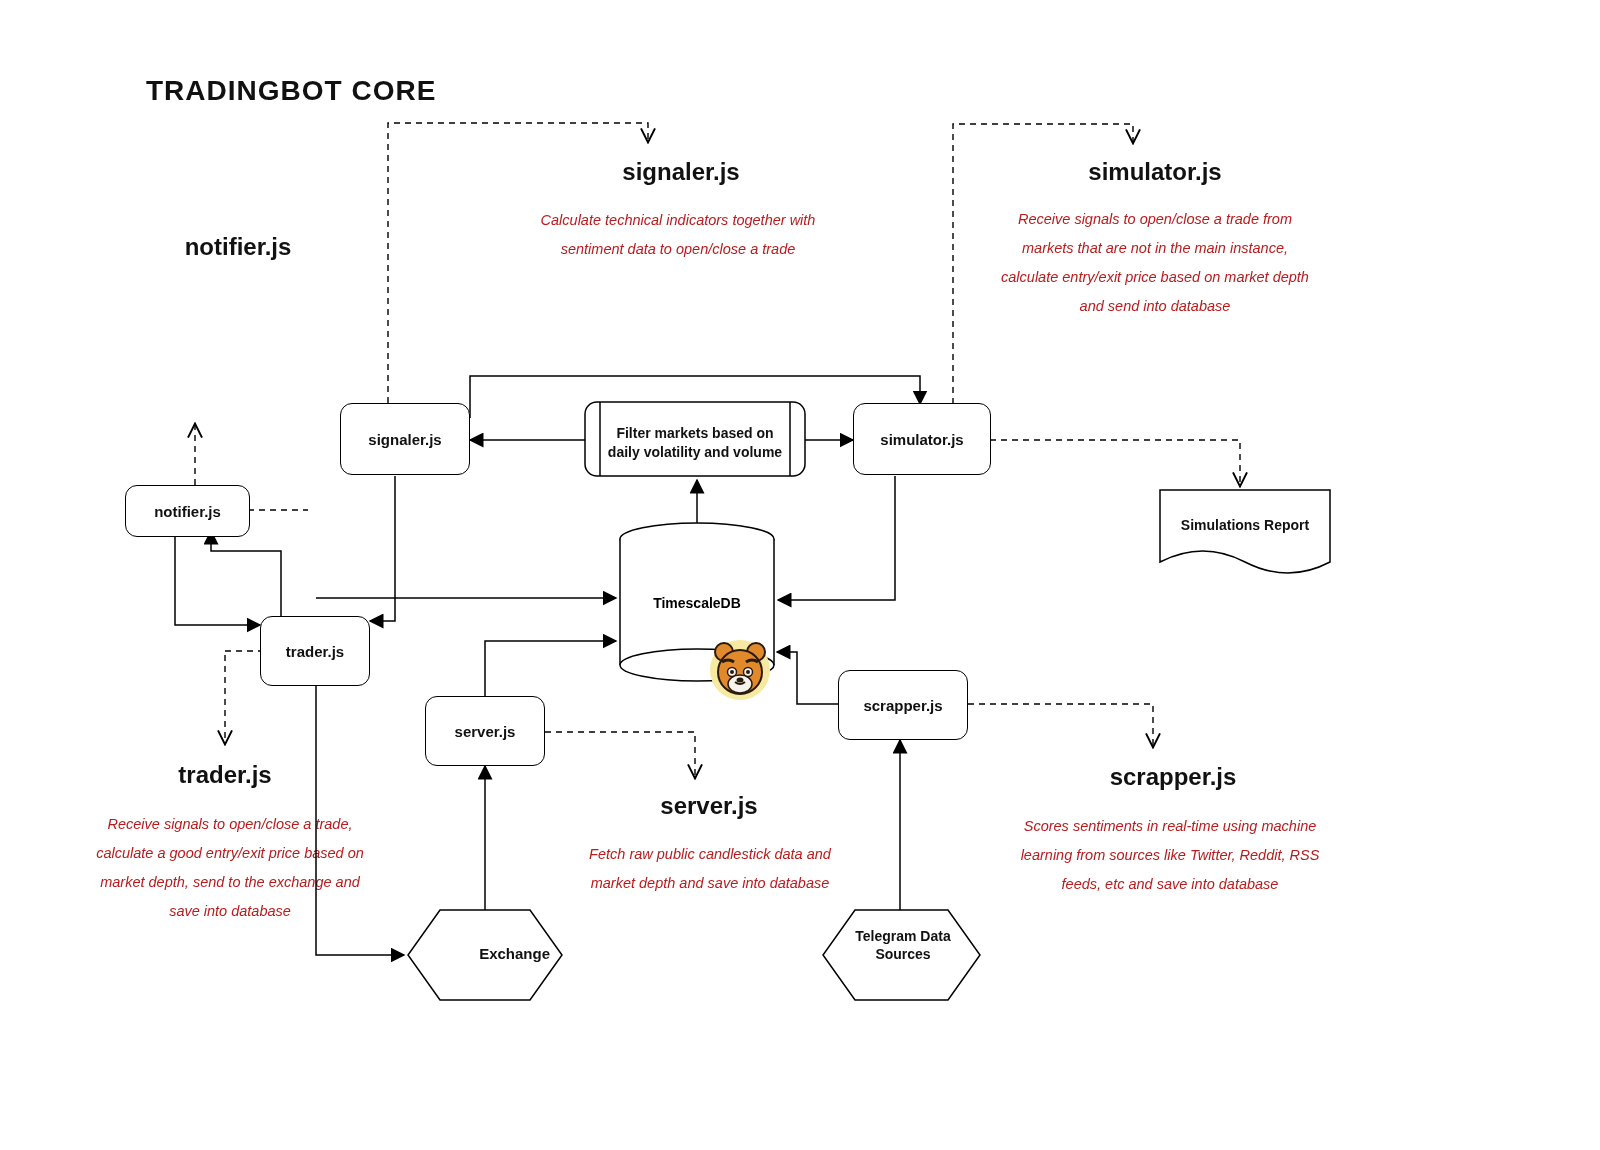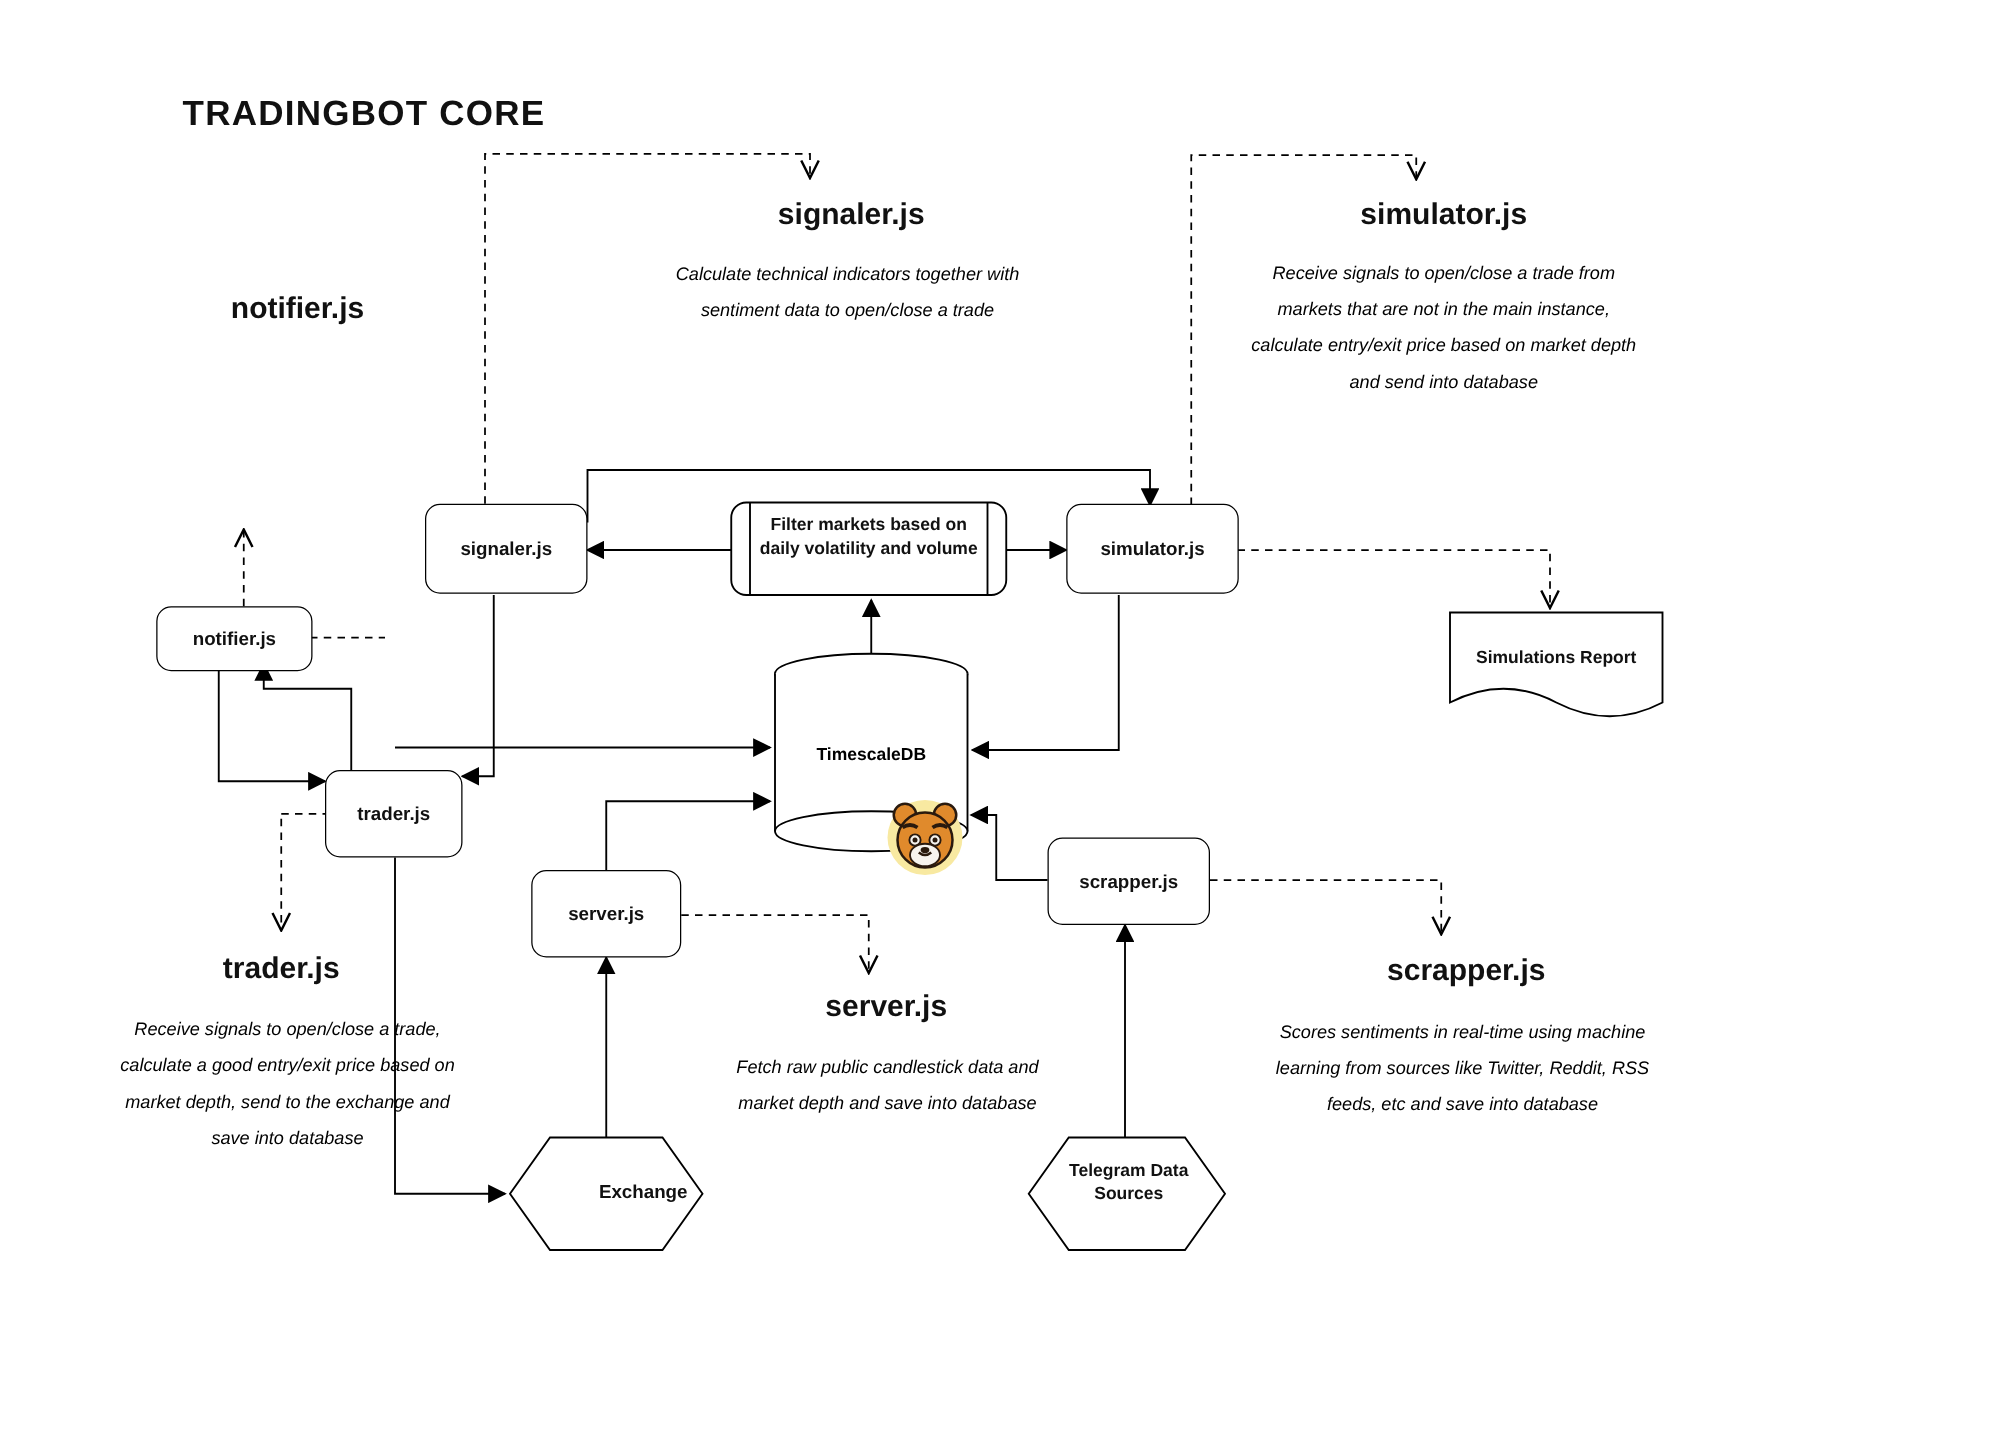--- a/index.html
+++ b/index.html
@@ -41,21 +41,21 @@
     font-weight: 800;
     font-size: 24px;
     text-align: center;
   }
   .module-desc {
     position: absolute;
     font-style: italic;
     font-size: 14.5px;
     line-height: 2.0;
     text-align: center;
-    color: #000000;
+    color: #b91c1c;
   }
   .module-desc b { font-weight: 700; }
   svg.connectors {
     position: absolute;
     left: 0; top: 0;
     width: 1600px;
     height: 1150px;
     pointer-events: none;
   }
   .conn-solid { stroke: #000; stroke-width: 1.5; fill: none; }
@@ -191,21 +191,21 @@
   <div class="node" style="left:340px; top:403px; width:130px; height:72px;">signaler.js</div>
 
   <div class="node" style="left:853px; top:403px; width:138px; height:72px;">simulator.js</div>
 
   <div class="node" style="left:260px; top:616px; width:110px; height:70px;">trader.js</div>
 
   <div class="node" style="left:425px; top:696px; width:120px; height:70px;">server.js</div>
 
   <div class="node" style="left:838px; top:670px; width:130px; height:70px;">scrapper.js</div>
 
-  <div style="position:absolute; left:605px; top:410px; width:180px; text-align:center; font-weight:700; font-size:14px; line-height:1.35;">Filter markets based on daily volatility and volume</div>
+  <div style="position:absolute; left:605px; top:424px; width:180px; text-align:center; font-weight:700; font-size:14px; line-height:1.35;">Filter markets based on daily volatility and volume</div>
 
   <div style="position:absolute; left:1170px; top:516px; width:150px; text-align:center; font-weight:700; font-size:14px; line-height:1.3;">Simulations Report</div>
 
   <div style="position:absolute; left:420px; top:945px; width:130px; text-align:right; font-weight:700; font-size:15px;">Exchange</div>
 
   <div style="position:absolute; left:838px; top:928px; width:130px; text-align:center; font-weight:700; font-size:14px; line-height:1.25;">Telegram Data Sources</div>
 
 </div>
 
 </body></html>

